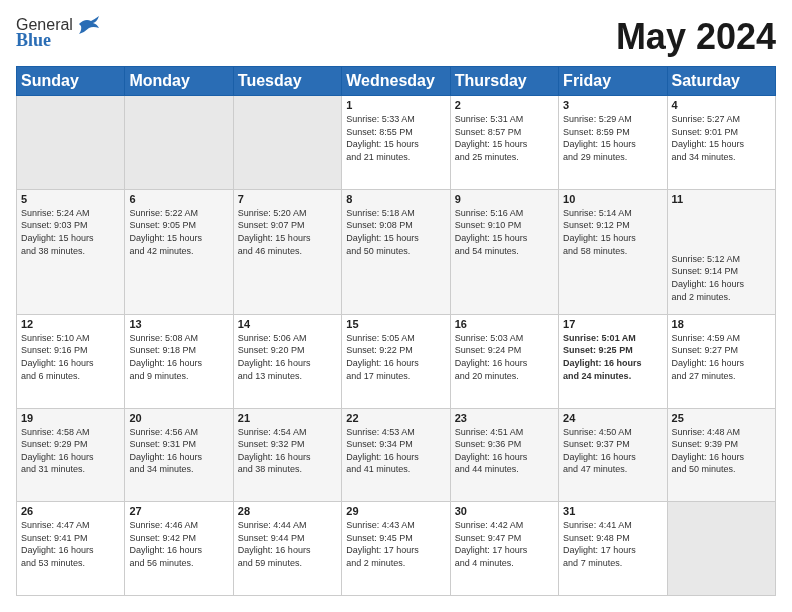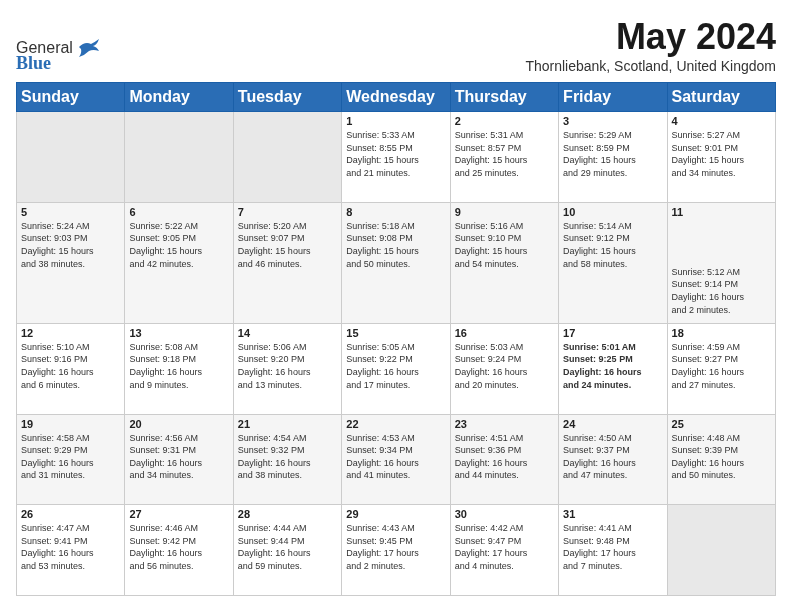--- a/index.html
+++ b/index.html
@@ -13,21 +13,21 @@
     .page {
       width: 792px;
       height: 612px;
       padding: 16px;
       display: flex;
       flex-direction: column;
     }
     .header {
       display: flex;
       justify-content: space-between;
-      align-items: flex-end;
+      align-items: flex-start;
       margin-bottom: 8px;
     }
     .logo {
       display: flex;
       flex-direction: column;
       align-items: flex-start;
     }
     .logo-general { color: #333; }
     .logo-blue { color: #1a5fa8; font-family: Liberation Serif, serif; }
     .title-block {
@@ -96,21 +96,20 @@
       <div style="display:flex; align-items:center; gap:2px;">
         <span class="logo-general">General</span>
         <svg width="22" height="18" viewBox="0 0 22 18" style="margin-left:2px;">
           <path d="M2,8 Q8,2 14,5 Q18,3 22,0 Q20,6 16,7 Q20,8 22,12 Q16,10 12,12 Q8,16 2,18 Q5,14 4,10 Z" fill="#2a6db5"></path>
         </svg>
       </div>
       <span class="logo-blue" style="font-size:18px; font-weight:bold; color:#2a6db5; margin-top:-4px;">Blue</span>
     </div>
     <div class="title-block">
       <div class="month-title">May 2024</div>
-      <div class="location">Thornliebank, Scotland, United Kingdom</div>
     </div>
   </div>
 
   <table class="calendar">
     <thead>
       <tr>
 
       <th>Sunday</th>
           <th>Monday</th>
           <th>Tuesday</th>

